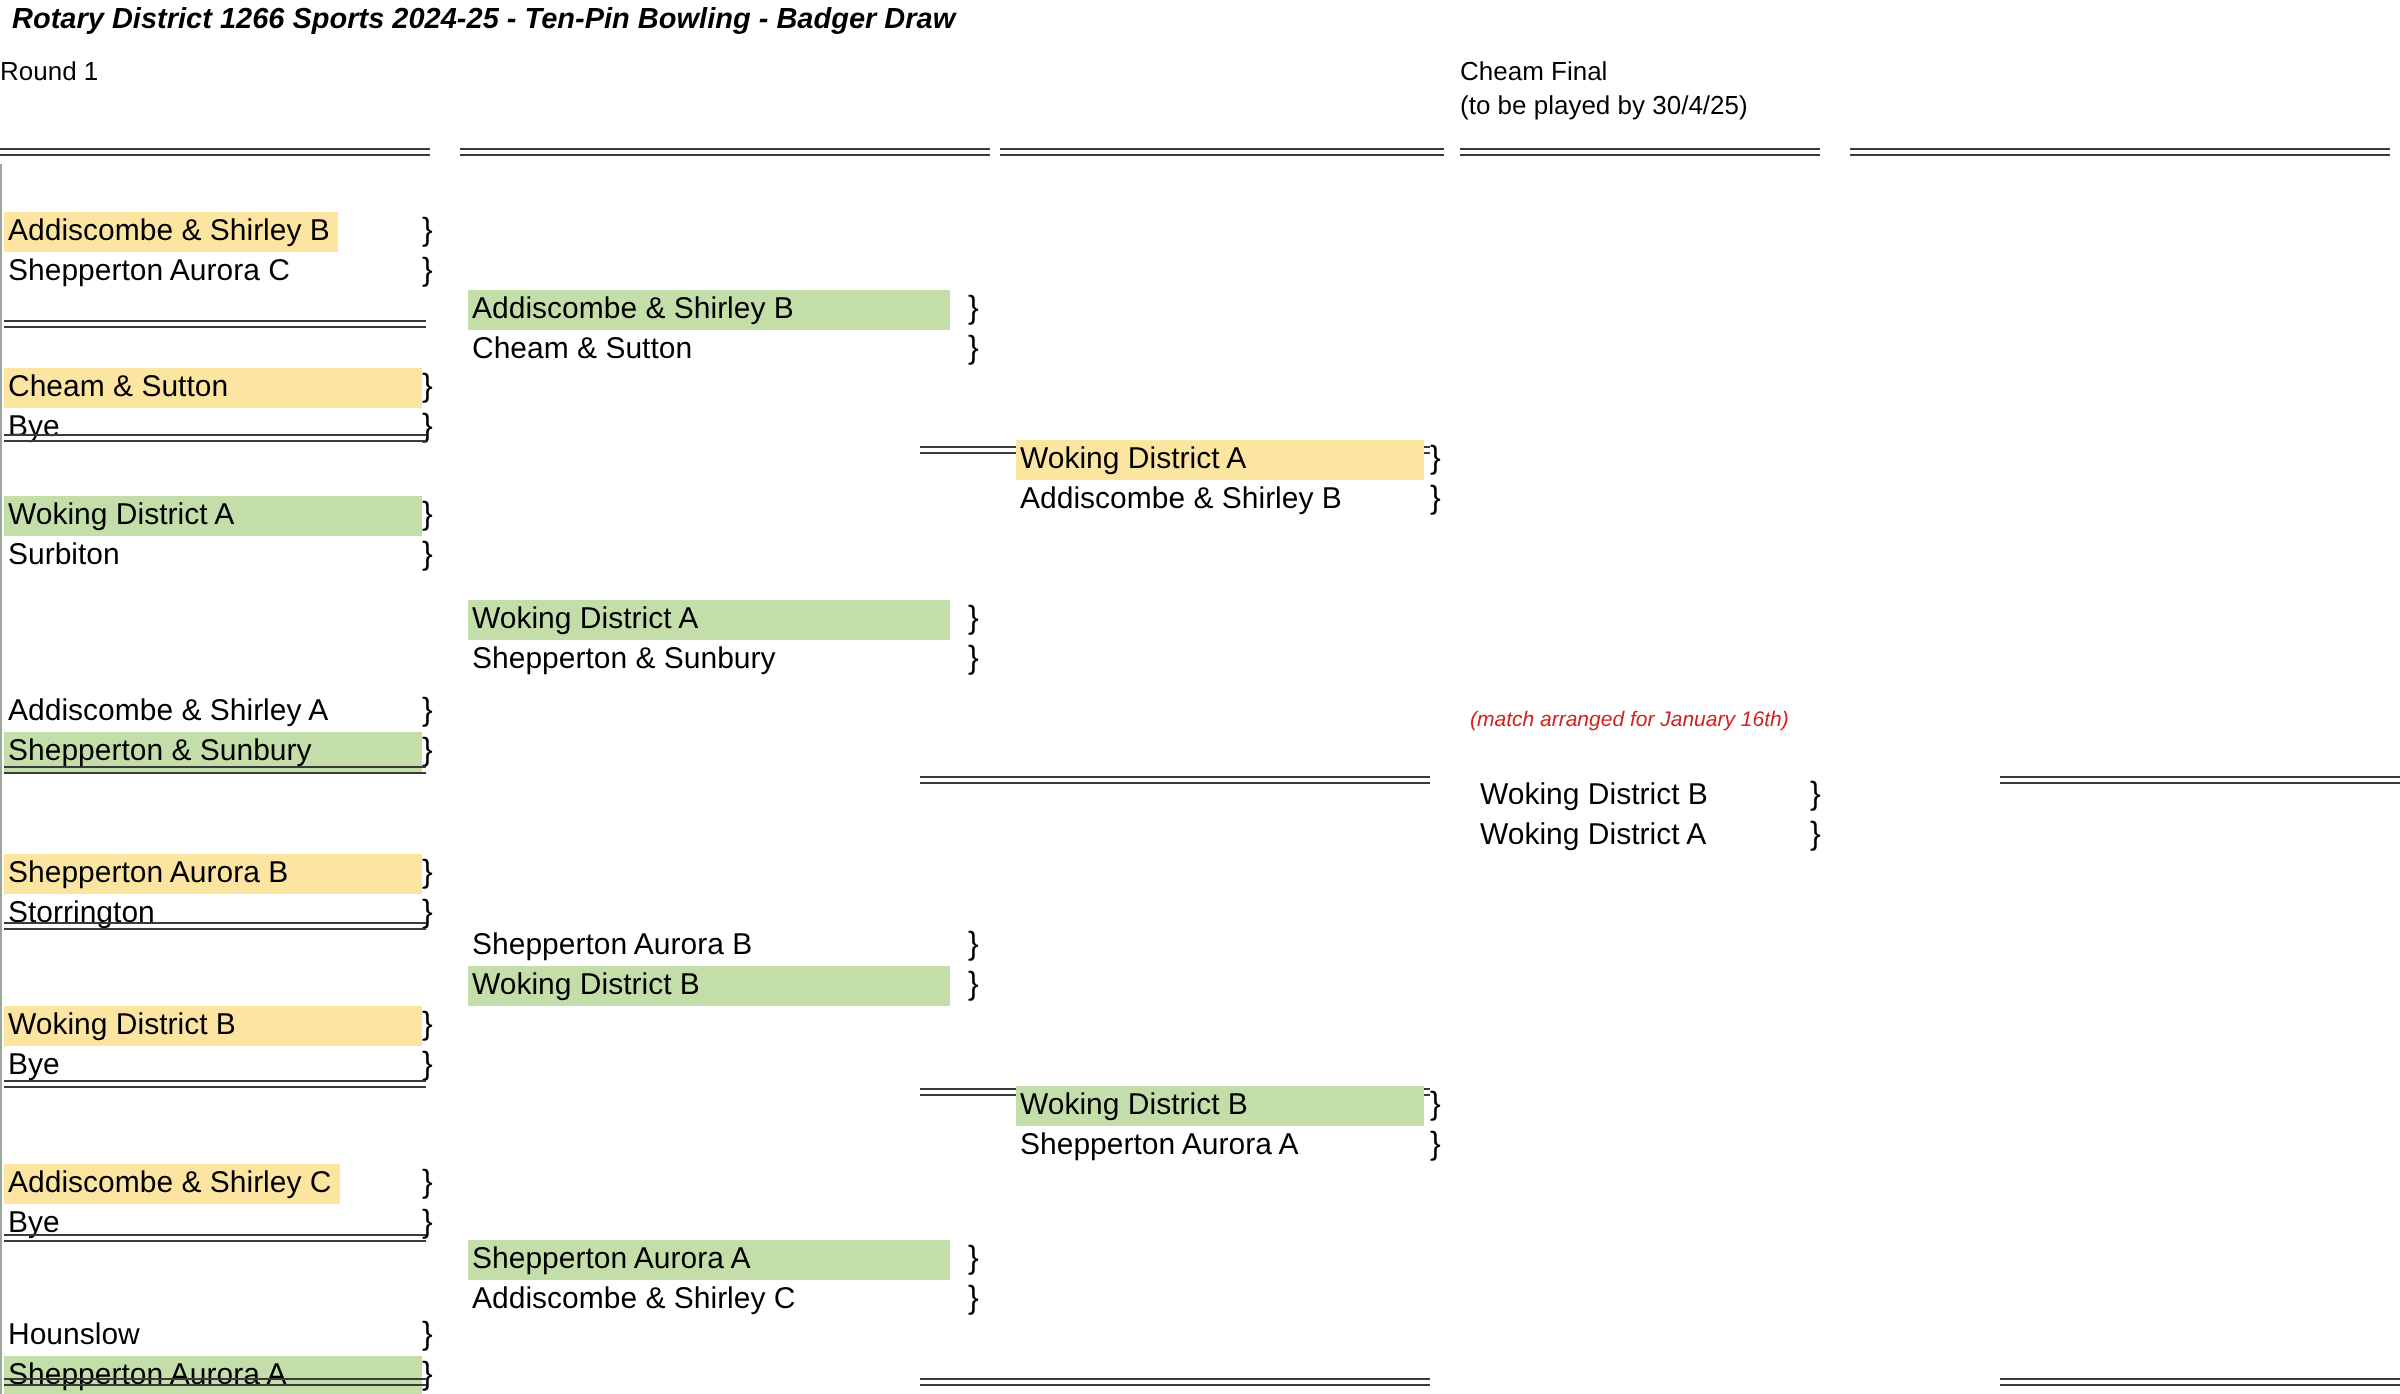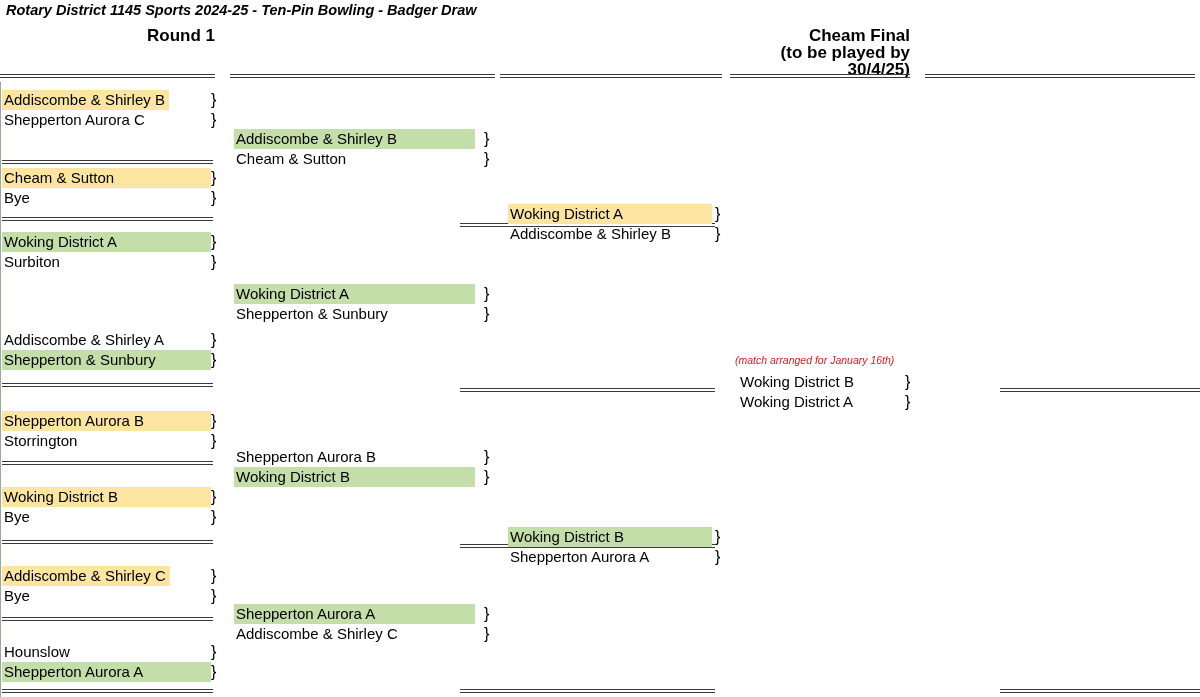--- a/index.html
+++ b/index.html
@@ -30,23 +30,23 @@
   
   .column {
     position: absolute;
     top: 0;
     height: 697px;
   }
   .col-head {
     position: absolute;
     left: 0;
     width: 100%;
-    text-align: right;
-    font-size: 17px;
-    font-weight: bold;
+    text-align: left;
+    font-size: 13px;
+    font-weight: normal;
     line-height: 17px;
   }
   .col-head .line1 { display: block; }
   .col-head .line2 { display: block; }
 
   
   .head-rule {
     position: absolute;
     left: 0;
     width: 100%;
@@ -70,20 +70,21 @@
     position: absolute;
     height: 4px;
     border-top: 1.5px solid #3a3a3a;
     border-bottom: 1.5px solid #3a3a3a;
     box-sizing: border-box;
   }
 
   
   .pair {
     position: absolute;
+    margin-top: 16px;
   }
   .team-row {
     position: relative;
     height: 20px;
     line-height: 20px;
     white-space: nowrap;
   }
   .team-name {
     display: inline-block;
     font-size: 15px;
@@ -113,21 +114,21 @@
   .champion {
     position: absolute;
     font-size: 16px;
     font-weight: bold;
     white-space: nowrap;
   }
 </style>
 </head>
 <body>
 
-<div id="title">Rotary District 1145 Sports 2024-25 - Ten-Pin Bowling - Badger Draw</div>
+<div id="title">Rotary District 1266 Sports 2024-25 - Ten-Pin Bowling - Badger Draw</div>
 
 <div class="column" id="col1" style="left:0px; width:215px;">
   <div class="col-head" style="top:27px;">
     <span class="line1">Round 1</span>
   </div>
   <div class="head-rule" style="top:74px;"></div>
   <div class="edge-line" style="left:0px;"></div>
 
   <div class="pair" style="left:2px; top:90px; width:213px;">
     <div class="team-row">

